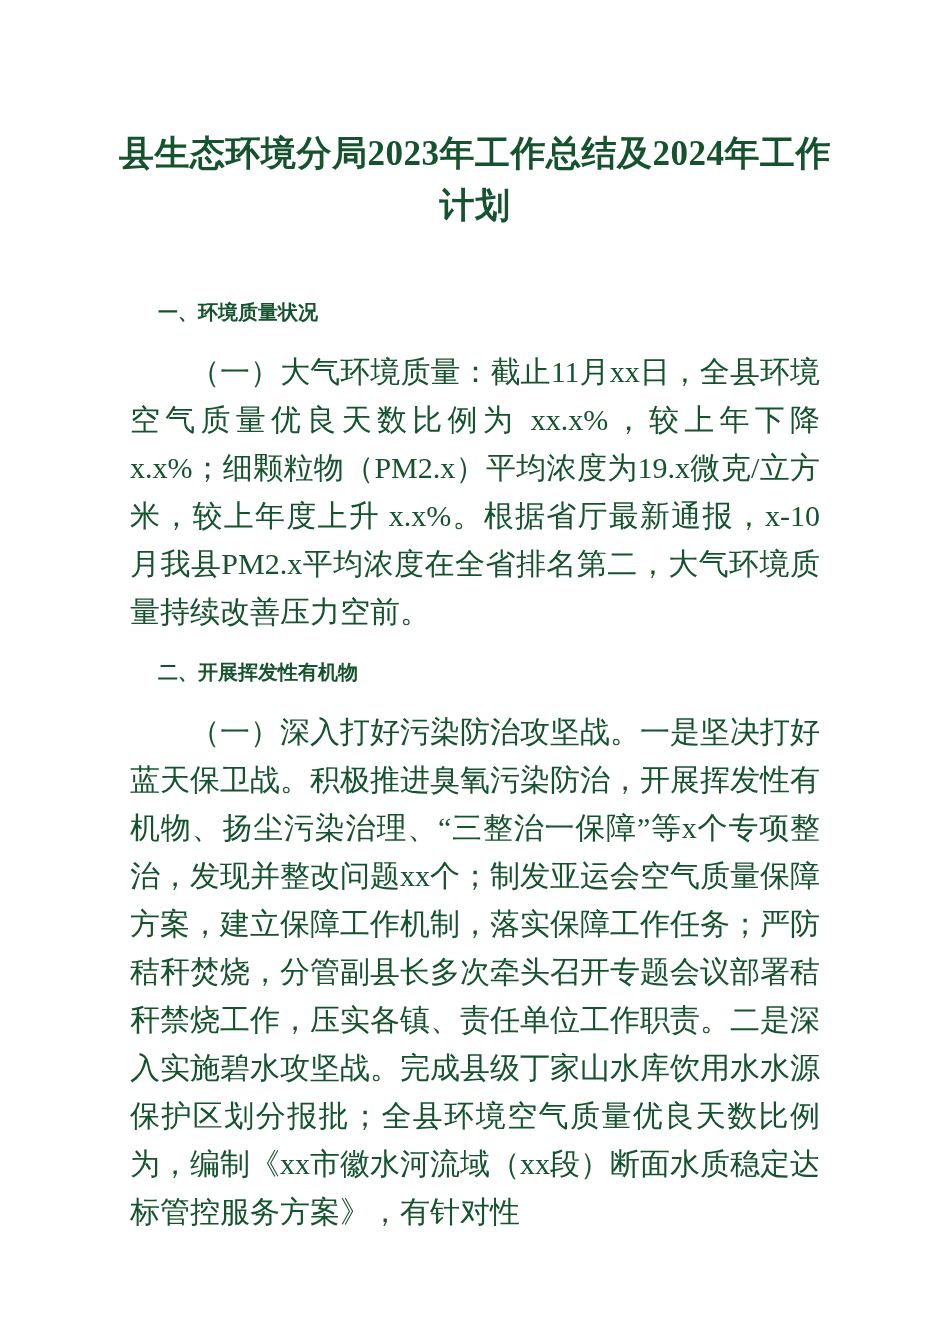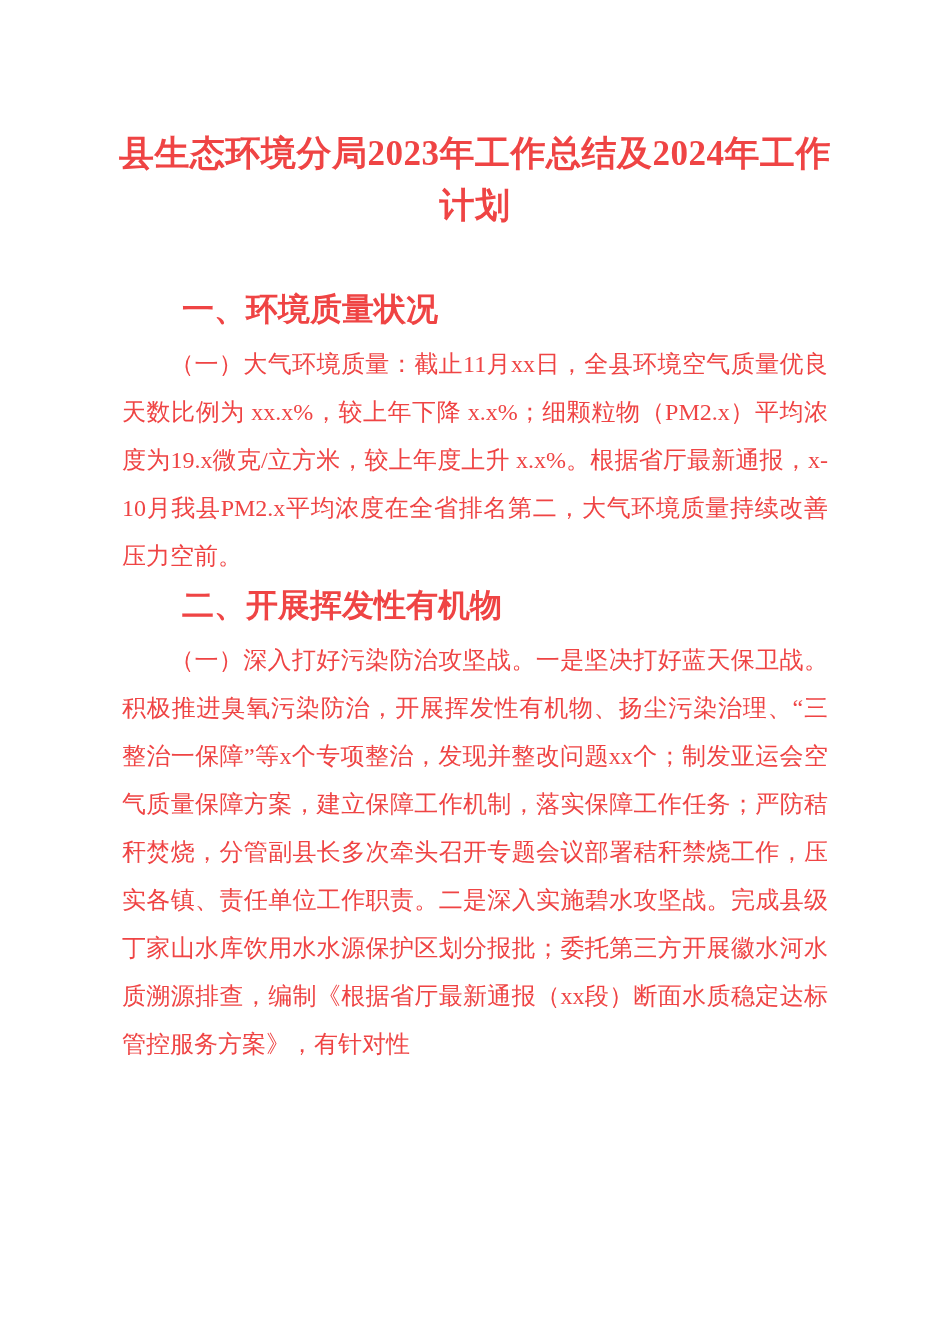--- a/index.html
+++ b/index.html
@@ -6,60 +6,60 @@
     margin: 0;
     padding: 0;
     background: #ffffff;
   }
   .page {
     position: relative;
     width: 950px;
     height: 1344px;
     box-sizing: border-box;
     background: #ffffff;
-    color: #ef4444;
+    color: #14532d;
     padding: 128px 118px 0 118px;
     overflow: hidden;
     font-family: "Liberation Serif", "DejaVu Serif", serif;
   }
   .doc-title {
     margin: 0 0 56px 0;
     font-family: "Liberation Serif", "DejaVu Serif", serif;
     font-weight: bold;
     font-size: 35px;
     line-height: 52px;
     text-align: center;
     letter-spacing: 0.5px;
   }
   .section-heading {
     margin: 2px 0;
-    font-family: Liberation Mono, monospace;
+    font-family: Liberation Serif, serif;
     font-weight: bold;
-    font-size: 32px;
+    font-size: 20px;
     line-height: 48px;
     text-indent: 2em;
   }
   .para {
-    margin: 4px;
-    font-size: 24px;
+    margin: 12px;
+    font-size: 30px;
     line-height: 48px;
     text-indent: 2em;
     text-align: justify;
     text-justify: inter-ideograph;
   }
 </style>
 </head>
 <body>
 
 <div class="page">
 
   <h1 class="doc-title">县生态环境分局2023年工作总结及2024年工作计划</h1>
 
   <h2 class="section-heading">一、环境质量状况</h2>
 
   <p class="para">（一）大气环境质量：截止11月xx日，全县环境空气质量优良天数比例为 xx.x%，较上年下降 x.x%；细颗粒物（PM2.x）平均浓度为19.x微克/立方米，较上年度上升 x.x%。根据省厅最新通报，x-10月我县PM2.x平均浓度在全省排名第二，大气环境质量持续改善压力空前。</p>
 
 
   <h2 class="section-heading">二、开展挥发性有机物</h2>
 
-  <p class="para">（一）深入打好污染防治攻坚战。一是坚决打好蓝天保卫战。积极推进臭氧污染防治，开展挥发性有机物、扬尘污染治理、“三整治一保障”等x个专项整治，发现并整改问题xx个；制发亚运会空气质量保障方案，建立保障工作机制，落实保障工作任务；严防秸秆焚烧，分管副县长多次牵头召开专题会议部署秸秆禁烧工作，压实各镇、责任单位工作职责。二是深入实施碧水攻坚战。完成县级丁家山水库饮用水水源保护区划分报批；委托第三方开展徽水河水质溯源排查，编制《根据省厅最新通报（xx段）断面水质稳定达标管控服务方案》，有针对性</p>
+  <p class="para">（一）深入打好污染防治攻坚战。一是坚决打好蓝天保卫战。积极推进臭氧污染防治，开展挥发性有机物、扬尘污染治理、“三整治一保障”等x个专项整治，发现并整改问题xx个；制发亚运会空气质量保障方案，建立保障工作机制，落实保障工作任务；严防秸秆焚烧，分管副县长多次牵头召开专题会议部署秸秆禁烧工作，压实各镇、责任单位工作职责。二是深入实施碧水攻坚战。完成县级丁家山水库饮用水水源保护区划分报批；全县环境空气质量优良天数比例为，编制《xx市徽水河流域（xx段）断面水质稳定达标管控服务方案》，有针对性</p>
 
 </div>
 
 </body></html>

